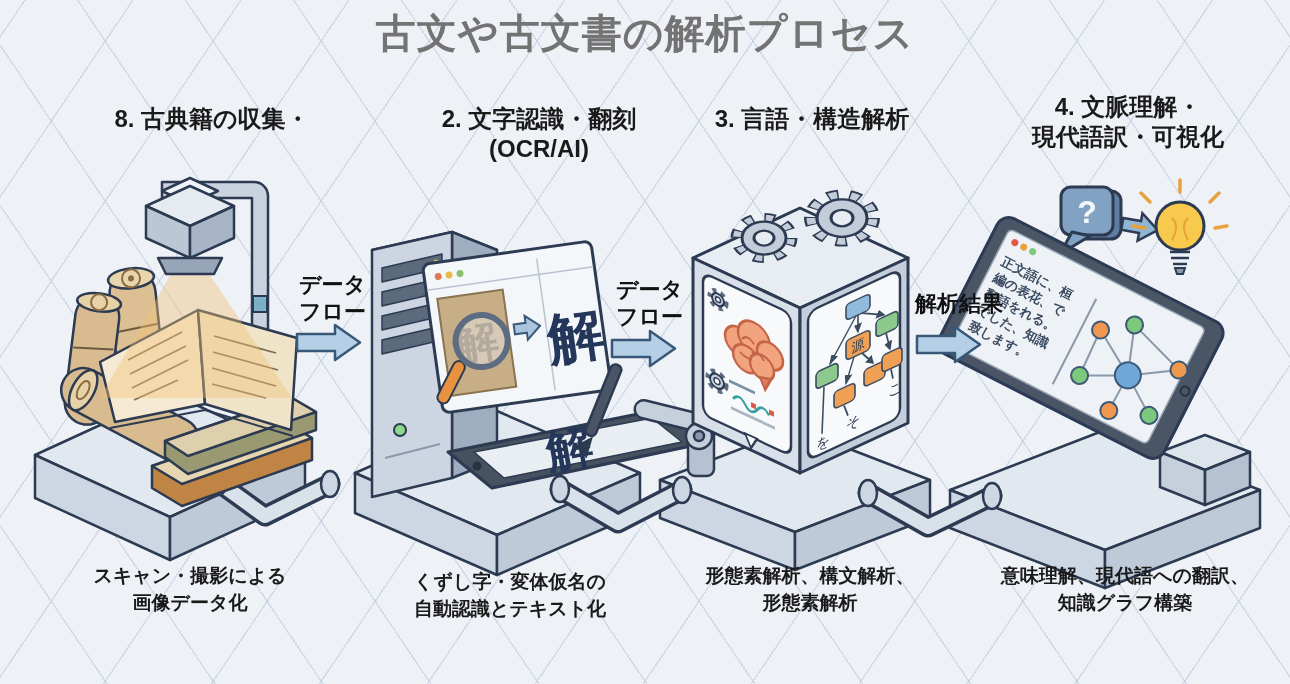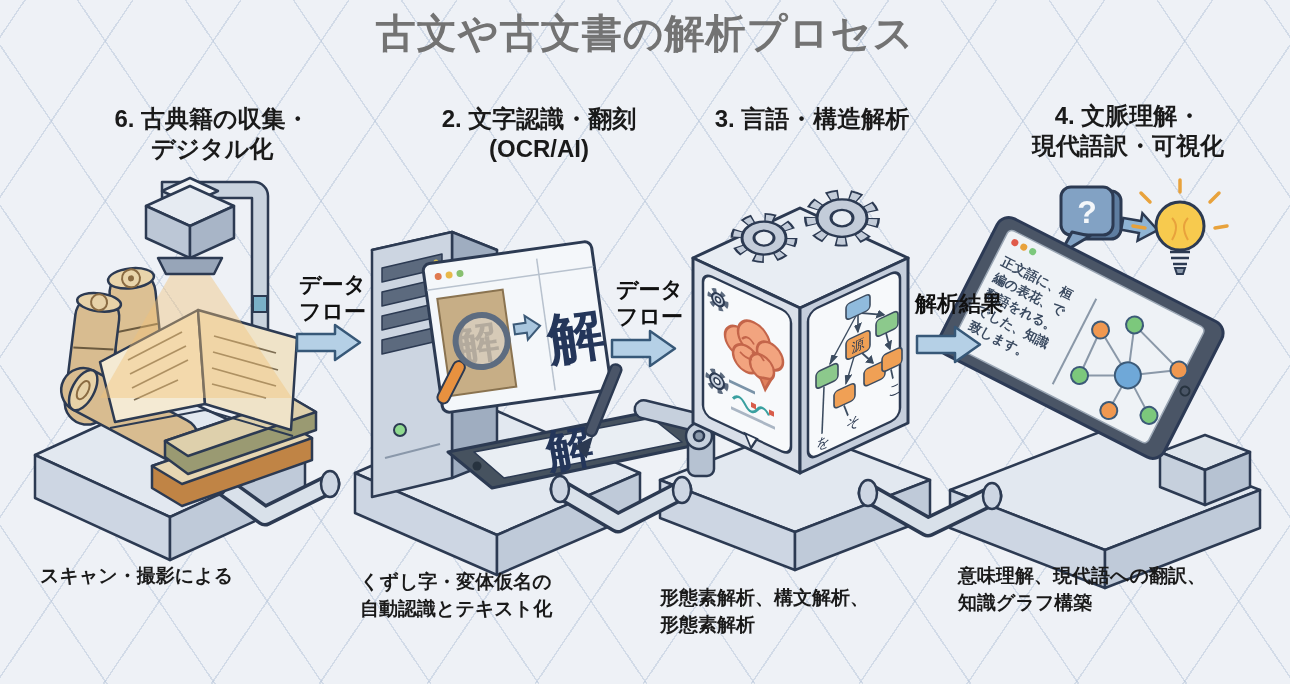--- a/index.html
+++ b/index.html
@@ -22,32 +22,32 @@
     left:0;right:0;top:6px;text-align:center;
     font-size:40px;font-weight:800;color:#737373;letter-spacing:1px;
   }
   .step-heading{
     width:300px;text-align:center;font-size:24px;font-weight:700;line-height:1.25;
   }
   .flow-label{
     text-align:center;font-size:22px;font-weight:700;line-height:1.22;color:#111;
   }
   .caption{
-    width:300px;text-align:left;font-size:19px;font-weight:700;line-height:1.4;
+    width:300px;text-align:center;font-size:19px;font-weight:700;line-height:1.4;
   }
   .h1pos{left:62px;top:104px;}
   .h2pos{left:389px;top:104px;}
   .h3pos{left:662px;top:104px;}
-  .h4pos{left:978px;top:101px;}
+  .h4pos{left:978px;top:92px;}
   .f1pos{left:285px;top:272px;width:95px;}
   .f2pos{left:602px;top:277px;width:95px;}
   .f3pos{left:900px;top:291px;width:118px;}
   .c1pos{left:40px;top:563px;}
   .c2pos{left:360px;top:569px;}
-  .c3pos{left:660px;top:563px;margin-top:22px;}
+  .c3pos{left:660px;top:563px;}
   .c4pos{left:958px;top:563px;width:334px;}
 </style>
 </head>
 <body>
 
 <div class="grid-bg"></div>
 
 <svg class="scene" viewBox="0 0 1290 684">
   <defs>
     <marker id="arr" markerWidth="7" markerHeight="7" refX="5" refY="2.5" orient="auto">
@@ -361,22 +361,21 @@
     <polygon points="0,9 38,9 38,0 63,17.5 38,35 38,26 0,26" fill="#b5d0e6" stroke="#375878" stroke-width="2.5" stroke-linejoin="round"></polygon>
   </g>
   <g transform="translate(917,327)">
     <polygon points="0,9 38,9 38,0 63,17.5 38,35 38,26 0,26" fill="#b5d0e6" stroke="#375878" stroke-width="2.5" stroke-linejoin="round"></polygon>
   </g>
 </svg>
 
 <div class="overlay title">古文や古文書の解析プロセス</div>
 
 <div class="overlay step-heading h1pos">
-  <div>6. 古典籍の収集・</div>
-  <div>デジタル化</div>
+  <div>8. 古典籍の収集・</div>
 </div>
 <div class="overlay step-heading h2pos">
   <div>2. 文字認識・翻刻</div>
   <div>(OCR/AI)</div>
 </div>
 <div class="overlay step-heading h3pos">
   <div>3. 言語・構造解析</div>
 </div>
 <div class="overlay step-heading h4pos">
   <div>4. 文脈理解・</div>
@@ -390,20 +389,21 @@
 <div class="overlay flow-label f2pos">
   <div>データ</div>
   <div>フロー</div>
 </div>
 <div class="overlay flow-label f3pos">
   <div>解析結果</div>
 </div>
 
 <div class="overlay caption c1pos">
   <div>スキャン・撮影による</div>
+  <div>画像データ化</div>
 </div>
 <div class="overlay caption c2pos">
   <div>くずし字・変体仮名の</div>
   <div>自動認識とテキスト化</div>
 </div>
 <div class="overlay caption c3pos">
   <div>形態素解析、構文解析、</div>
   <div>形態素解析</div>
 </div>
 <div class="overlay caption c4pos">

